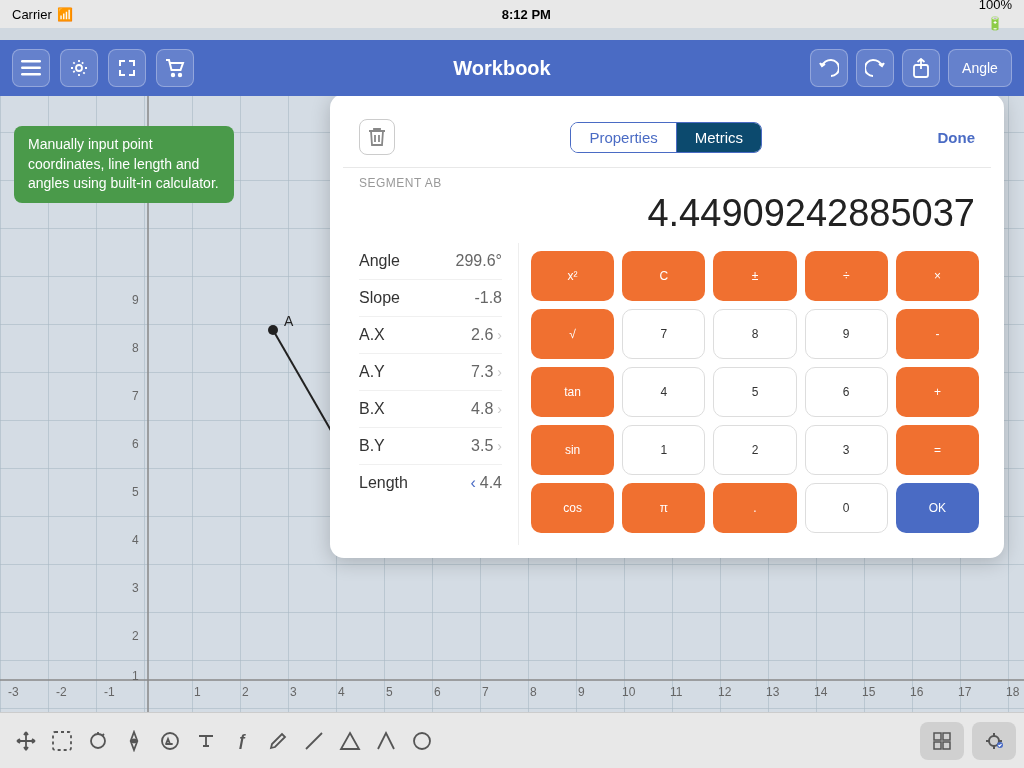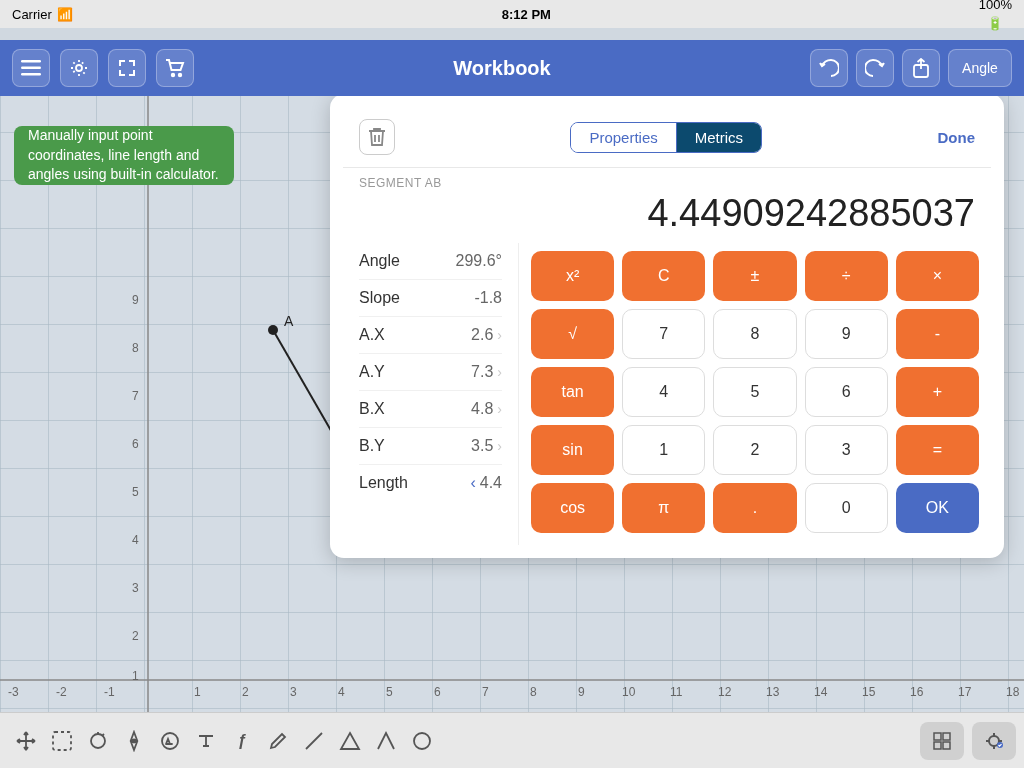--- a/index.html
+++ b/index.html
@@ -41,21 +41,21 @@
     }
 
     
     .grid-svg {
       position: absolute; top: 0; left: 0; width: 100%; height: 100%;
     }
 
     
     #tooltip {
       position: absolute; top: 42px; left: 14px;
-      background: #4a9a4a; color: white; padding: 0 14px;
+      background: #4a9a4a; color: white; padding: 9px 14px;
       border-radius: 8px; max-width: 220px; font-size: 14px; line-height: 1.4;
       z-index: 50;
     }
 
     
     #properties-panel {
       position: absolute; top: 10px; left: 330px; right: 20px;
       background: white; border-radius: 14px; padding: 13px;
       box-shadow: 0 4px 20px rgba(0,0,0,0.2); z-index: 60;
       overflow: hidden;
@@ -106,21 +106,21 @@
     .prop-value-wrap { display: flex; align-items: center; gap: 4px; color: #666; }
     .prop-arrow { color: #ccc; font-size: 14px; }
 
     
     .calc-grid {
       display: grid; grid-template-columns: repeat(5, 1fr);
       gap: 8px; padding: 8px 12px 12px;
     }
     .calc-btn {
       height: 50px; border-radius: 10px; border: none; cursor: pointer;
-      font-size: 16px; font-weight: 500; display: flex; align-items: center; justify-content: center;
+      font-size: 12px; font-weight: 500; display: flex; align-items: center; justify-content: center;
     }
     .calc-btn.orange { background: #f07030; color: white; }
     .calc-btn.white { background: white; color: #333; border: 1px solid #ddd; }
     .calc-btn.blue { background: #4a6bc4; color: white; }
 
     
     #bottom-toolbar {
       position: absolute; bottom: 0; left: 0; right: 0; height: 56px;
       background: #e8e8e8; border-top: 1px solid #ccc;
       display: flex; align-items: center; justify-content: space-around;

